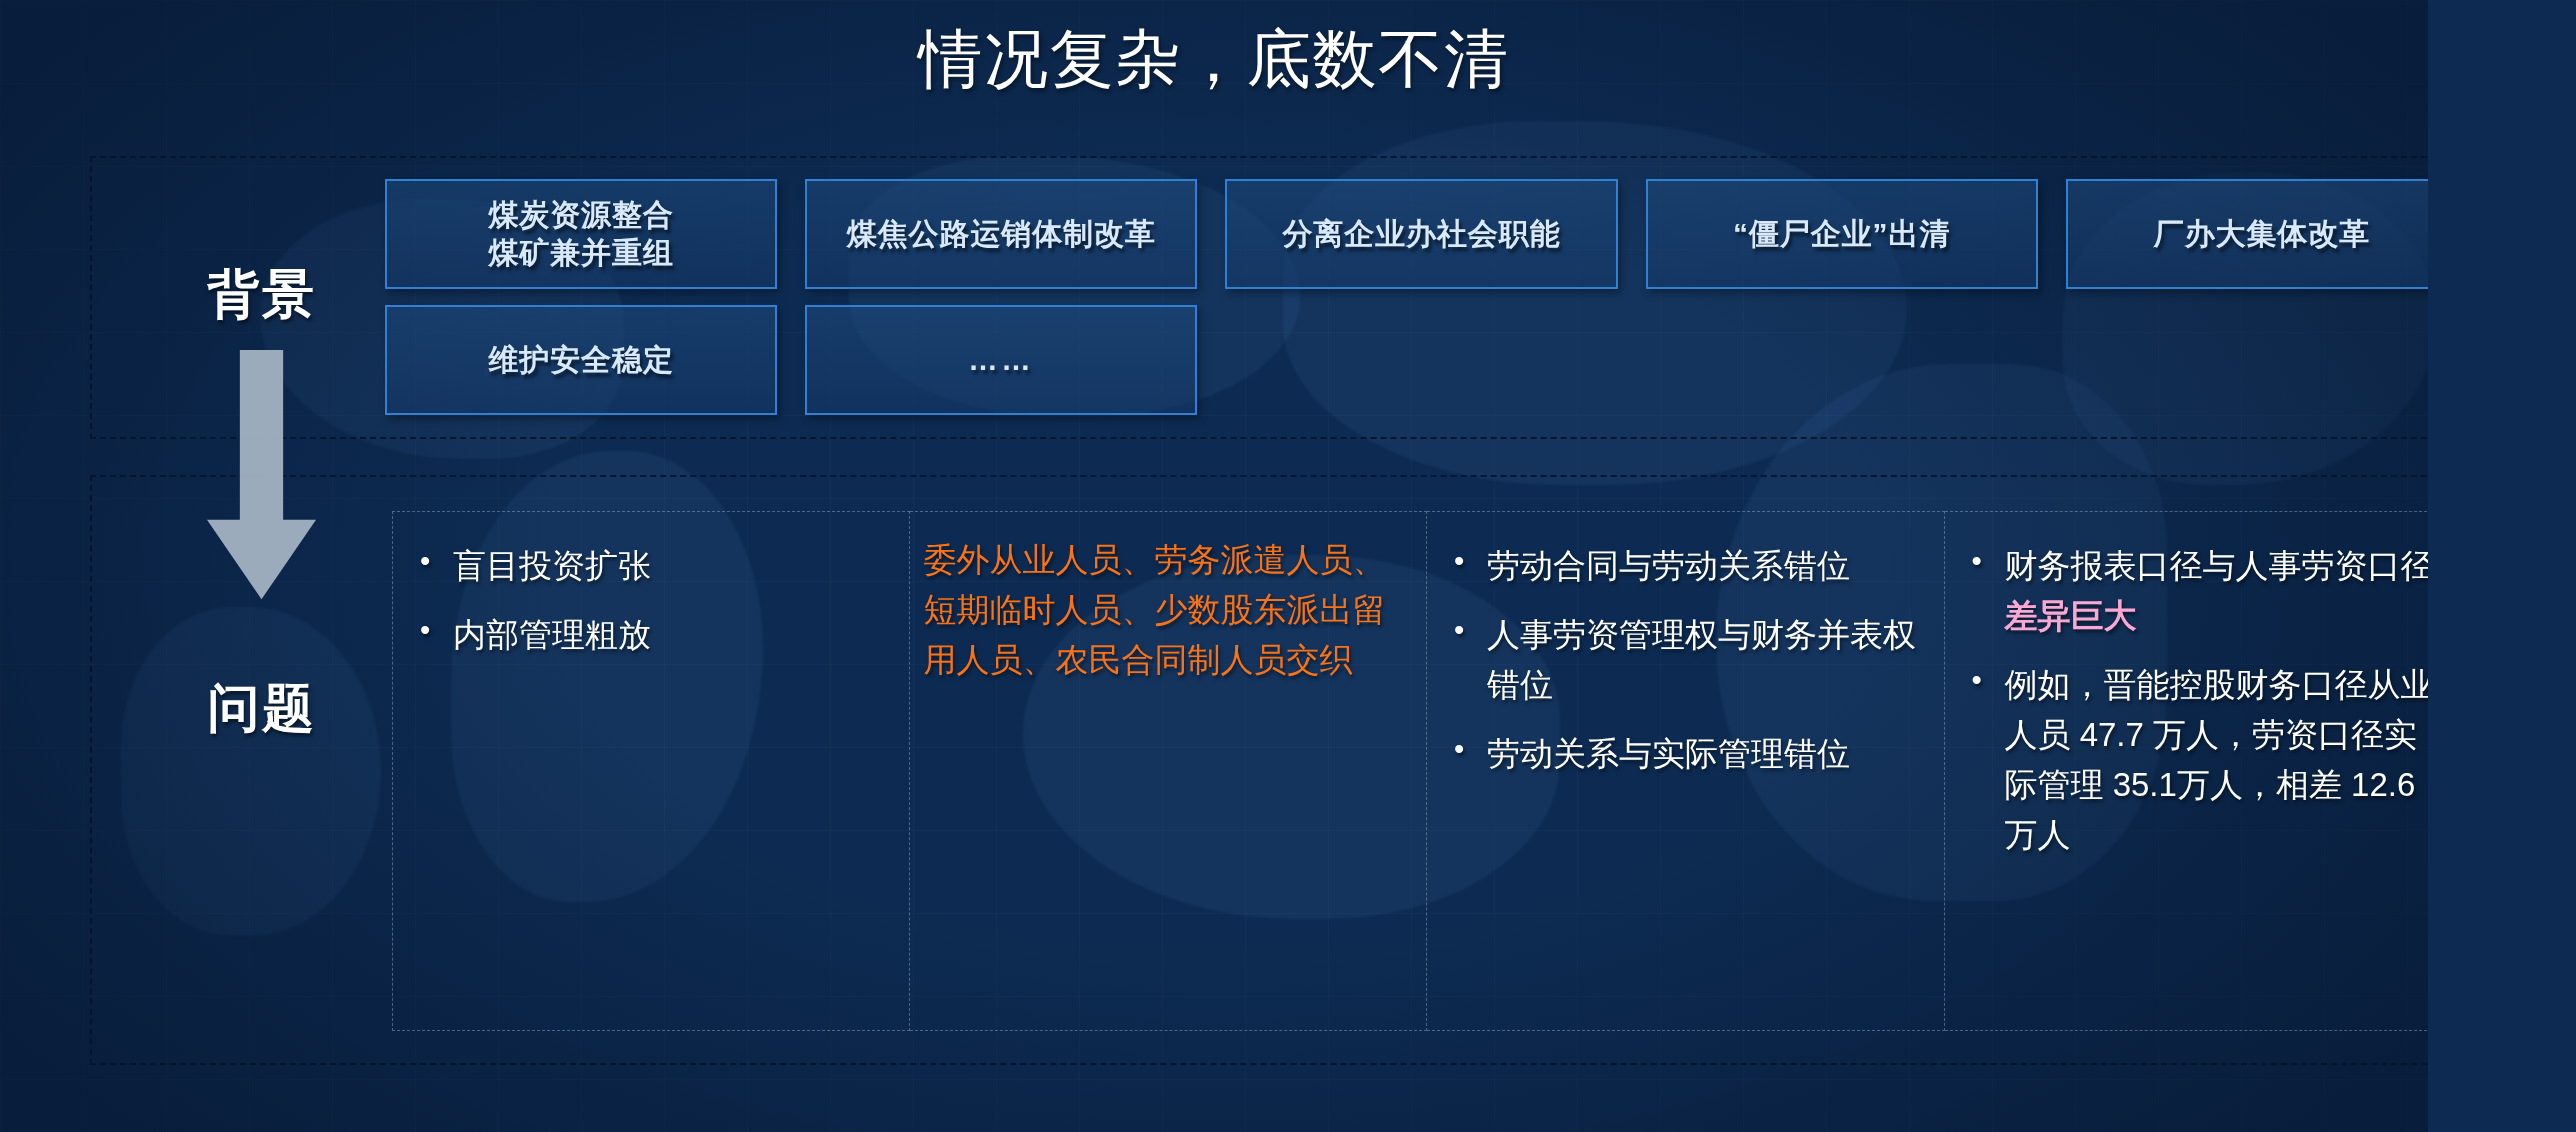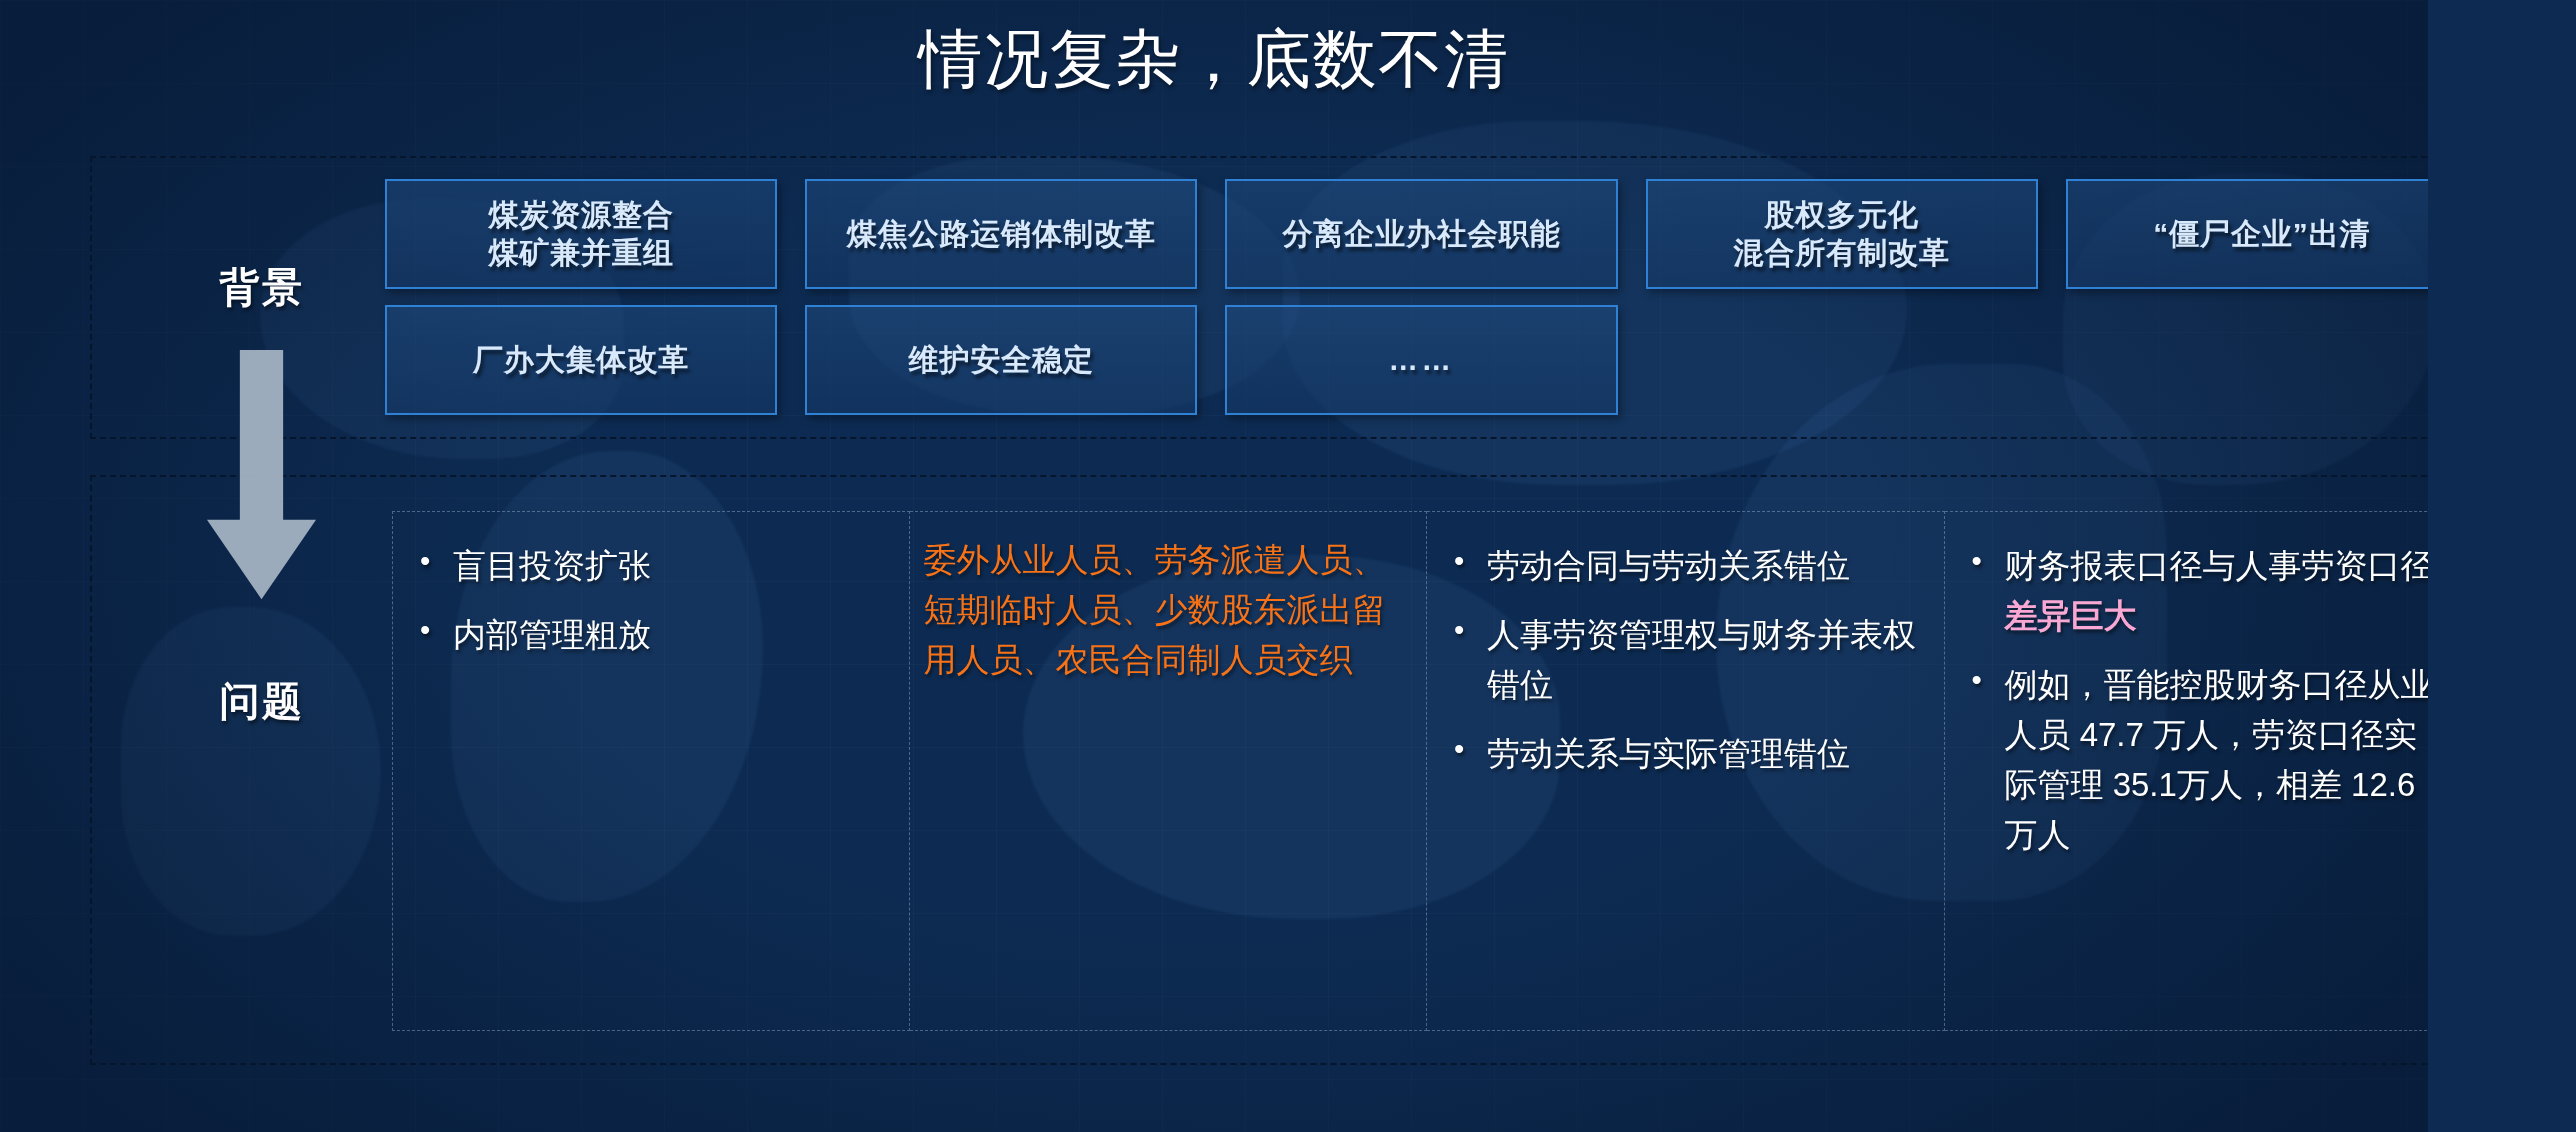--- a/index.html
+++ b/index.html
@@ -70,21 +70,21 @@
     border: 2.6px dashed #05152c;
     z-index: 3;
   }
   #bg-frame   { left: 90px; top: 156px;  width: 2403px; height: 279px; }
   #prob-frame { left: 90px; top: 475px;  width: 2403px; height: 586px; }
 
   
   .side-label {
     position: absolute;
     color: #ffffff;
-    font-size: 40px;
+    font-size: 52px;
     font-weight: bold;
     letter-spacing: 2.6px;
     text-shadow: 1.7px 2.6px 3.5px rgba(0,0,0,0.5);
     z-index: 7;
     text-align: center;
     width: 156px;
   }
   #label-bg   { left: 184px; top: 260px; }
   #label-prob { left: 184px; top: 674px; }
 
@@ -220,24 +220,20 @@
         <span class="txt">煤炭资源整合
 煤矿兼并重组</span>
       </div>
     <div class="bg-card">
         <span class="txt">煤焦公路运销体制改革</span>
       </div>
     <div class="bg-card">
         <span class="txt">分离企业办社会职能</span>
       </div>
     <div class="bg-card">
-        <span class="txt">股权多元化
-混合所有制改革</span>
-      </div>
-    <div class="bg-card">
         <span class="txt">“僵尸企业”出清</span>
       </div>
     <div class="bg-card">
         <span class="txt">厂办大集体改革</span>
       </div>
     <div class="bg-card">
         <span class="txt">维护安全稳定</span>
       </div>
     <div class="bg-card dots">
         <span class="txt">……</span>

